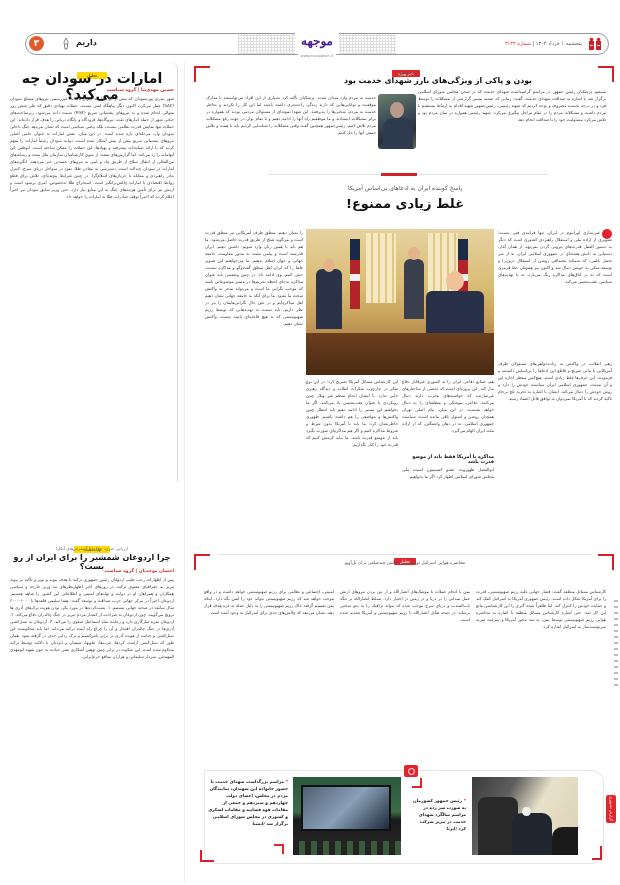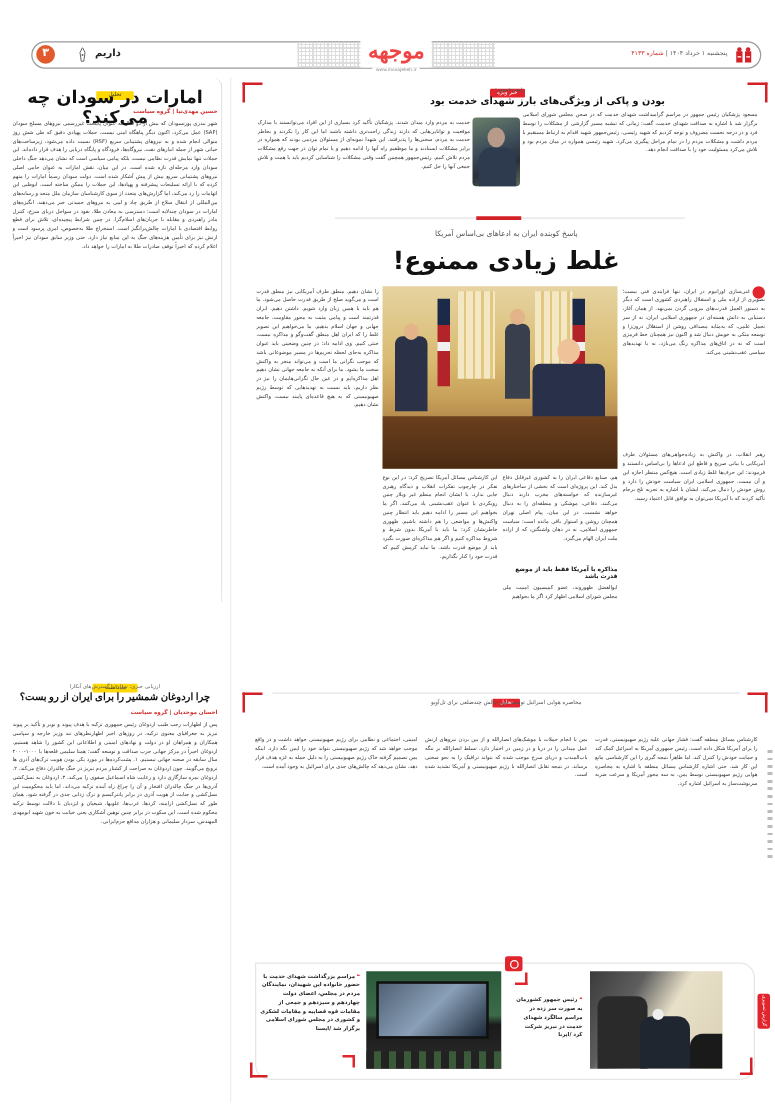--- a/index.html
+++ b/index.html
@@ -9,22 +9,22 @@
   
   .masthead { position: absolute; top: 33px; left: 25px; width: 584px; height: 22px;
     border: 1.5px solid #9a9a9a; border-radius: 12px; background: #fff; }
   .mh-logo-icon { position: absolute; right: 6px; top: 3px; width: 14px; height: 14px; }
   .mh-date { position: absolute; right: 26px; top: 6px; font-size: 5px; color: #555; white-space: nowrap; }
   .mh-date .issue { color: #d12b2b; }
   .mh-center { position: absolute; left: 212px; top: 0; width: 158px; height: 20px;
     background-image: repeating-linear-gradient(0deg, #ddd 0 1px, transparent 1px 3px),
                       repeating-linear-gradient(90deg, #ddd 0 1px, transparent 1px 3px); }
   .mh-brand { position: absolute; left: 50%; top: -2px; transform: translateX(-50%);
-    background: #fff; padding: 0 6px; font-family: "DejaVu Serif", serif; font-size: 17px;
-    font-weight: bold; color: #ef4444; line-height: 18px; height: 22px; }
+    background: #fff; padding: 0 6px; font-family: "DejaVu Serif", serif; font-size: 12px;
+    font-weight: bold; color: #4c1d95; line-height: 18px; height: 22px; }
   .mh-url { position: absolute; left: 50%; bottom: -4px; transform: translateX(-50%);
     font-size: 3.5px; color: #888; background: #fff; padding: 0 3px; direction: ltr; }
   .mh-section { position: absolute; left: 50px; top: 4px; font-size: 8px; font-weight: bold; color: #222; }
   .mh-pen-icon { position: absolute; left: 37px; top: 4px; width: 6px; height: 12px; }
   .mh-page { position: absolute; left: 3px; top: 2px; width: 15px; height: 15px; border-radius: 50%;
     background: #e15a2c; color: #fff; font-size: 9px; font-weight: bold; text-align: center; line-height: 15px; }
 
   
   .txt-block { font-size: 4.2px; line-height: 7px; color: #333; text-align: justify; overflow: hidden; }
   .redcorner { position: absolute; width: 16px; height: 16px; border-color: #d42027; border-style: solid; }
@@ -37,21 +37,21 @@
     border-right: 1px solid #ddd; border-radius: 0 8px 0 0; }
   .side-tag { position: absolute; top: 0; left: 0; width: 172px; text-align: center; }
   .side-title { position: absolute; top: 8px; left: 0; width: 172px; text-align: center;
     font-size: 14px; font-weight: bold; color: #111; }
   .side-author { position: absolute; top: 25px; right: 4px; font-size: 4.5px; color: #d12b2b; font-weight: bold; }
   .side-text { position: absolute; top: 33px; left: 4px; right: 4px; height: 418px; }
 
   .side2-tag { position: absolute; top: 474px; left: 0; width: 172px; text-align: center; }
   .side2-kicker { position: absolute; top: 484px; left: 0; width: 172px; text-align: center; font-size: 4.2px; color: #666; }
   .side2-title { position: absolute; top: 491px; left: 0; width: 172px; text-align: center;
-    font-size: 8px; font-weight: bold; color: #111; font-family: Liberation Serif, serif; }
+    font-size: 8px; font-weight: bold; color: #111; }
   .side2-author { position: absolute; top: 506px; right: 4px; font-size: 4.5px; color: #d12b2b; font-weight: bold; }
   .side2-text { position: absolute; top: 514px; left: 4px; right: 4px; height: 300px; }
 
   .divider-v { position: absolute; left: 184px; top: 62px; width: 1px; height: 820px; background: #eee; }
 
   
   .top-story { position: absolute; left: 198px; top: 60px; width: 414px; height: 102px; }
   .ts-tag { position: absolute; top: 0; right: 192px; }
   .ts-kicker { position: absolute; top: 10px; right: 192px; font-size: 4.5px; color: #555; }
   .ts-title { position: absolute; top: 16px; right: 80px; font-size: 7.8px; font-weight: bold; color: #111; white-space: nowrap; }
@@ -59,21 +59,21 @@
     background: linear-gradient(160deg, #6a7f6a 0%, #3b4a58 45%, #2a2f3a 70%, #5b6b55 100%); overflow: hidden; }
   .ts-photo .face { position: absolute; left: 12px; top: 8px; width: 14px; height: 16px; border-radius: 50%; background: #b89a8a; }
   .ts-photo .suit { position: absolute; left: 5px; top: 24px; width: 30px; height: 34px; border-radius: 10px 10px 0 0; background: #2e3a4e; }
   .ts-text-right { position: absolute; top: 28px; right: 6px; width: 188px; height: 70px; }
   .ts-text-left { position: absolute; top: 34px; left: 8px; width: 170px; height: 64px; }
 
   .sep-line { position: absolute; left: 268px; top: 174px; width: 280px; height: 1px; background: #e4e4e4; }
   .sep-red { position: absolute; left: 381px; top: 173px; width: 36px; height: 3px; background: #d42027; }
   .main-kicker { position: absolute; top: 184px; left: 198px; width: 414px; text-align: center; font-size: 6px; color: #555; }
   .main-title { position: absolute; top: 196px; left: 198px; width: 414px; text-align: center;
-    font-size: 20px; font-weight: bold; color: #111; }
+    font-size: 13px; font-weight: bold; color: #111; }
 
   
   .mc-right { position: absolute; top: 229px; left: 498px; width: 114px; }
   .mc-icon { position: absolute; top: 0; right: 0; width: 10px; height: 10px; border-radius: 50%; background: #e2252c; }
   .mc-right-text { position: absolute; top: 0; right: 0; width: 114px; height: 300px; }
   .mc-right-text .txt-block { text-indent: 12px; }
 
   .photo-main { position: absolute; top: 229px; left: 306px; width: 188px; height: 146px; overflow: hidden;
     background: linear-gradient(180deg, #e6d3a0 0%, #d9bb72 40%, #c9a25b 60%, #8a5c30 100%); }
   .pm-window { position: absolute; top: 4px; width: 30px; height: 70px; background: repeating-linear-gradient(90deg,#f4e7c3 0 5px,#e1c780 5px 7px); }

